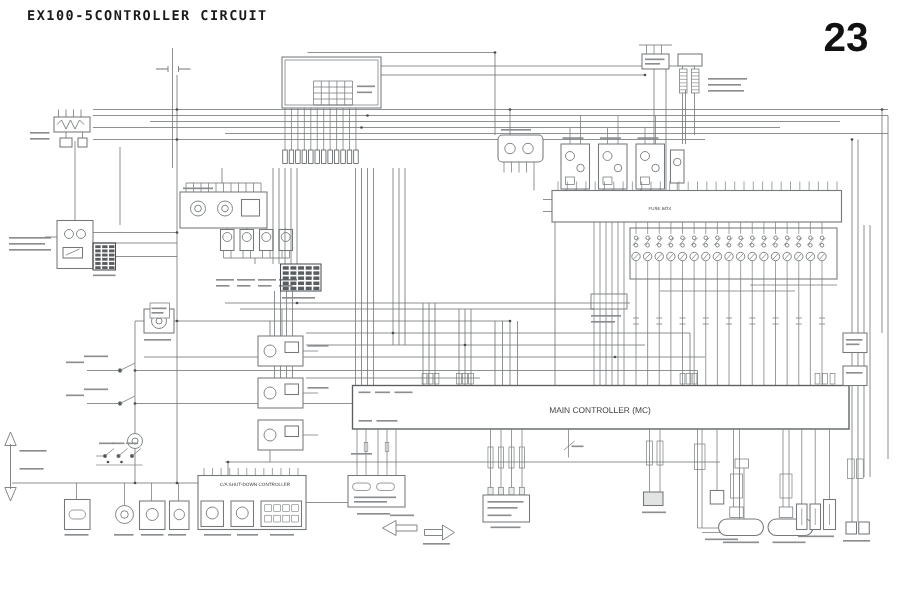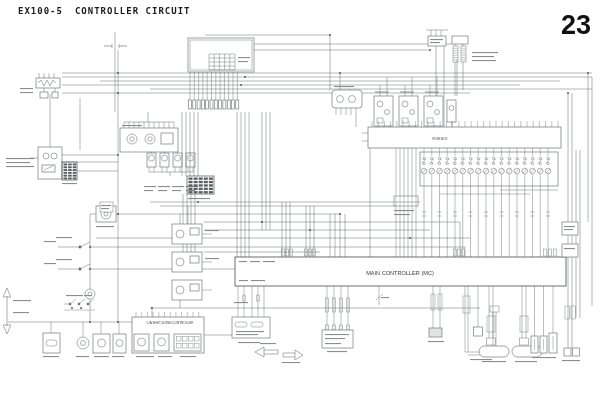--- a/index.html
+++ b/index.html
@@ -1,21 +1,21 @@
 <!DOCTYPE html>
 <html><head>
 <meta charset="utf-8">
 <style>
   html,body{margin:0;padding:0;background:#fff;}
   .sheet{position:relative;width:600px;height:403px;background:#ffffff;overflow:hidden;
          font-family:"Liberation Sans",sans-serif;}
   .title{position:absolute;left:18px;top:6px;font-size:9px;font-weight:bold;color:#1a1a1a;
          letter-spacing:1px;font-family:"DejaVu Sans Mono","Liberation Mono",monospace;}
-  .title .model{margin-right:12px;}
-  .pageno{position:absolute;right:9px;top:10px;font-size:27px;font-weight:bold;color:#111;
+  .title .model{}
+  .pageno{position:absolute;right:21px;top:10px;font-size:27px;font-weight:bold;color:#111;
           font-family:"Liberation Sans",sans-serif;}
   svg{position:absolute;left:0;top:0;}
   svg text{font-family:"Liberation Sans",sans-serif;}
 </style>
 </head>
 <body>
 
 <div class="sheet">
   <div class="title">
     <span class="model">EX100-5</span><span>CONTROLLER CIRCUIT</span>

